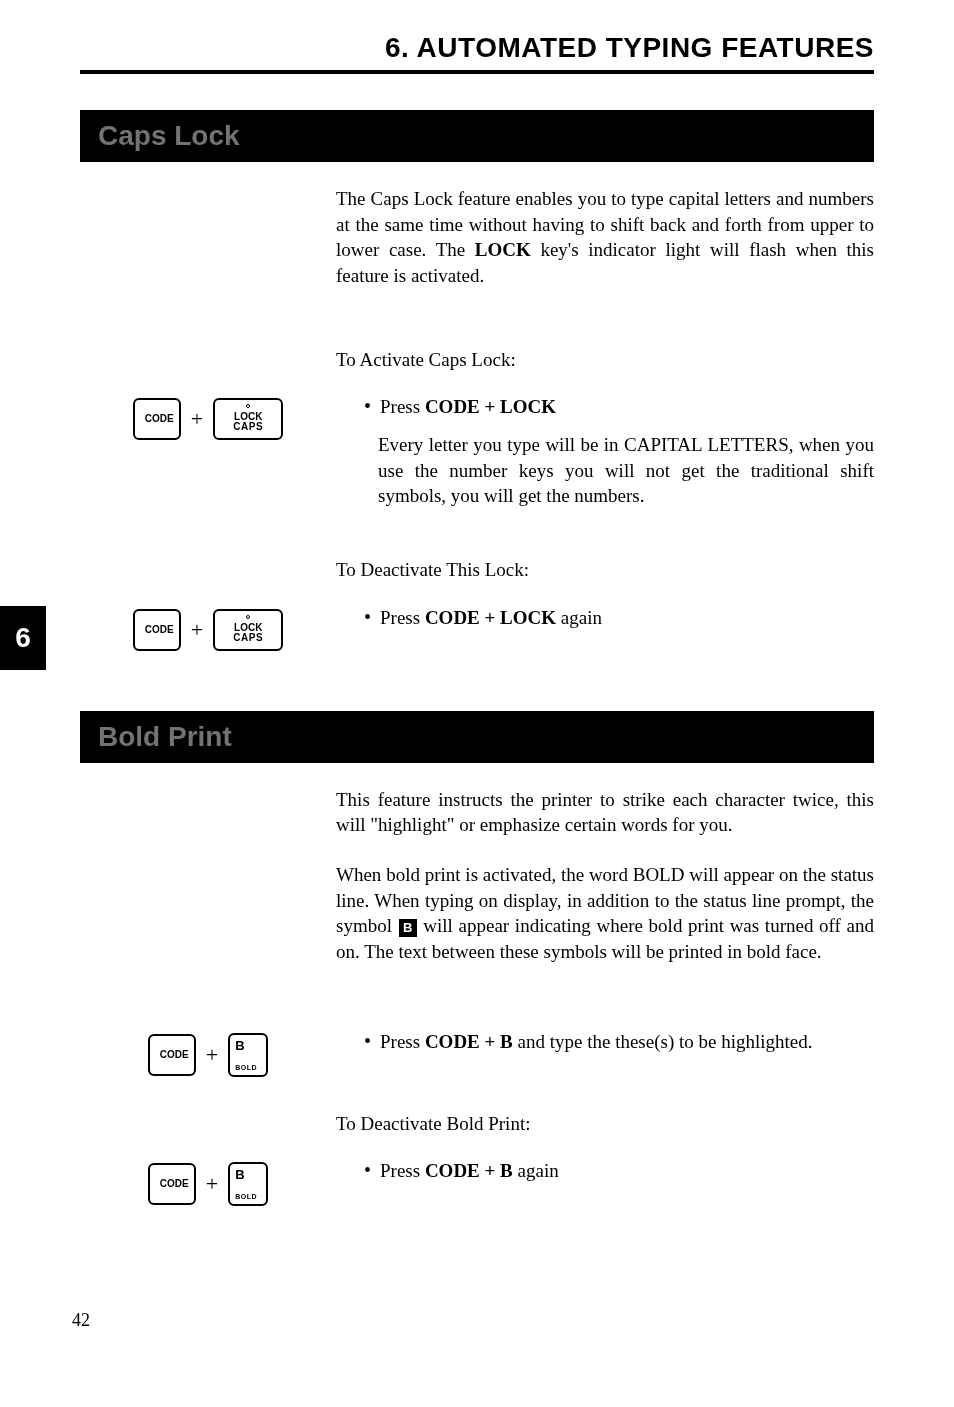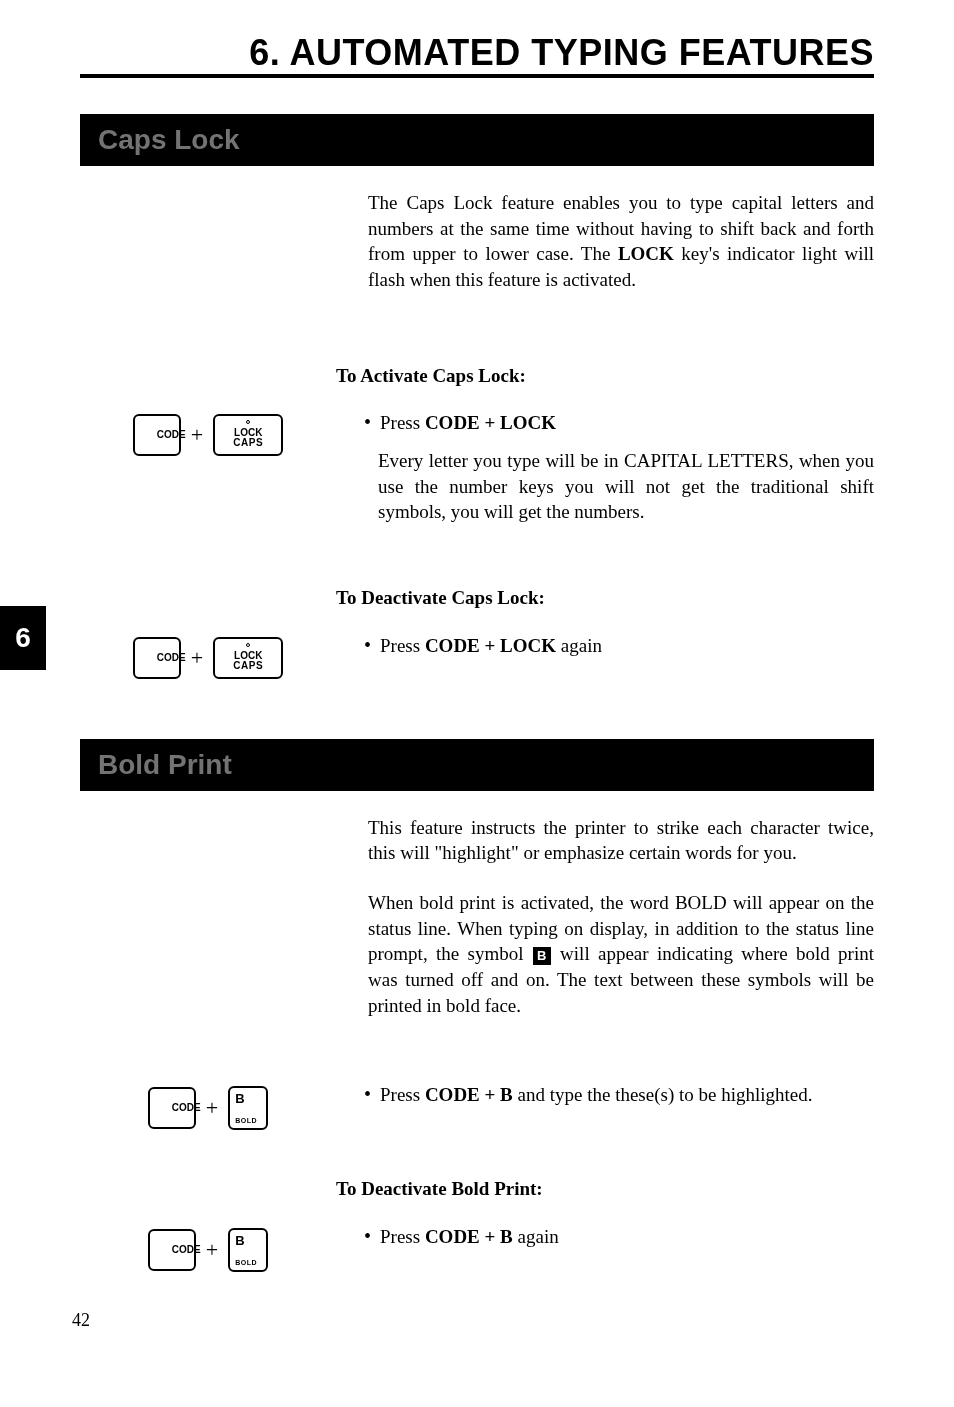--- a/index.html
+++ b/index.html
@@ -12,25 +12,26 @@
     color: #000;
     position: relative;
   }
   .page {
     position: relative;
     width: 954px;
     min-height: 1407px;
     padding: 32px 80px 80px 80px;
   }
   .chapter-title {
-    font-size: 36px;
+    font-size: 28px;
     font-weight: 900;
     font-family: Helvetica, Arial, sans-serif;
     text-align: right;
     border-bottom: 4px solid #000;
+    padding-bottom: 6px;
     margin: 0 0 36px 0;
     letter-spacing: 0.5px;
   }
   .section-bar {
     background: #000;
     color: #737373;
     font-family: Helvetica, Arial, sans-serif;
     font-weight: 700;
     font-size: 28px;
     padding: 10px 18px 10px 18px;
@@ -48,24 +49,24 @@
     display: flex;
     justify-content: center;
     padding-top: 4px;
   }
   .text-col {
     flex: 1;
     font-size: 19px;
     line-height: 1.35;
     text-align: justify;
   }
-  .intro { margin-bottom: 24px; margin-left: 32px; }
+  .intro { margin-bottom: 24px; }
   .sub-heading {
-    font-weight: 700;
-    margin: 18px 0 14px 0;
+    font-weight: 400;
+    margin: 6px 0 14px 0;
   }
   .bullet-row {
     display: flex;
     align-items: flex-start;
     margin: 0 0 12px 28px;
   }
   .bullet-dot {
     flex: 0 0 16px;
     font-size: 20px;
     line-height: 1.2;
@@ -90,21 +91,21 @@
     justify-content: center;
     line-height: 1;
     position: relative;
   }
   .keycap.code {
     width: 48px; height: 42px;
     font-size: 10px;
     font-weight: 700;
     align-items: flex-start;
     justify-content: center;
-    padding-left: 22px;
+    padding-left: 10px;
   }
   .keycap.lock {
     width: 70px; height: 42px;
     font-size: 9px;
     font-weight: 700;
   }
   .keycap.lock .led {
     position: absolute; top: 4px; left: 50%; transform: translateX(-50%);
     width: 4px; height: 4px; border: 1px solid #000; border-radius: 50%;
   }
@@ -200,21 +201,21 @@
           <div class="bullet-row">
             <div class="bullet-dot">•</div>
             <div class="bullet-text"><span>Press </span><b>CODE + LOCK</b></div>
           </div>
           <div class="follow">Every letter you type will be in CAPITAL LETTERS, when you use the number keys you will not get the traditional shift symbols, you will get the numbers.</div>
         </div>
       </div>
       <div class="content-block" style="margin-bottom: 8px;">
         <div class="key-col"></div>
         <div class="text-col">
-          <div class="sub-heading">To Deactivate Caps Lock:</div>
+          <div class="sub-heading">To Deactivate This Lock:</div>
         </div>
       </div>
       <div class="content-block">
         <div class="key-col">
           <div class="keycombo">
             <div class="keycap code">CODE</div>
             <div class="plus-sign">+</div>
             <div class="keycap lock">
               <div class="led"></div>
               <div class="t1">LOCK</div>

